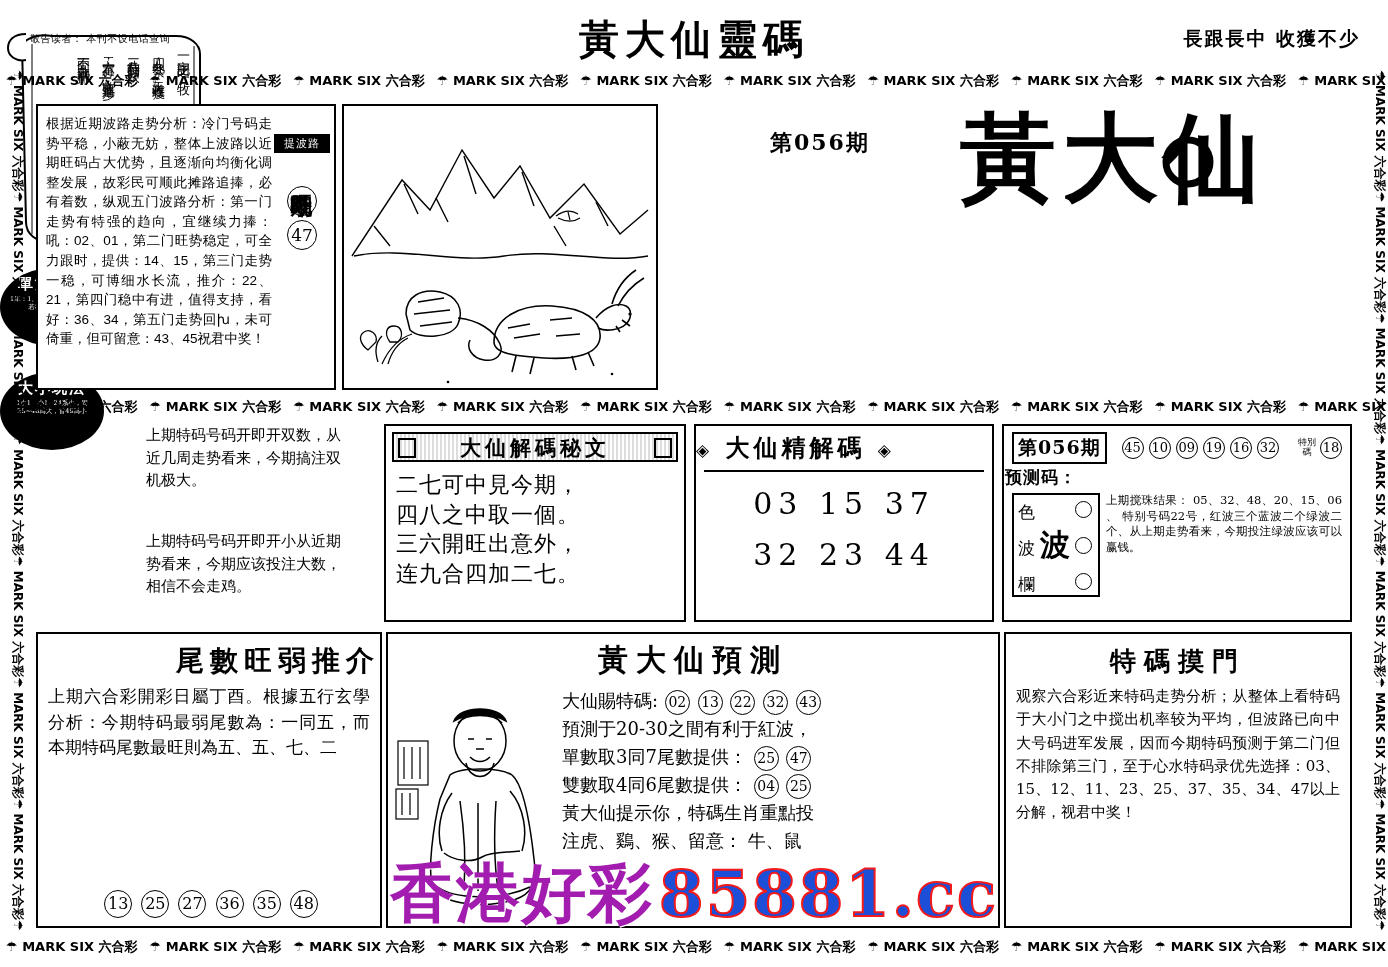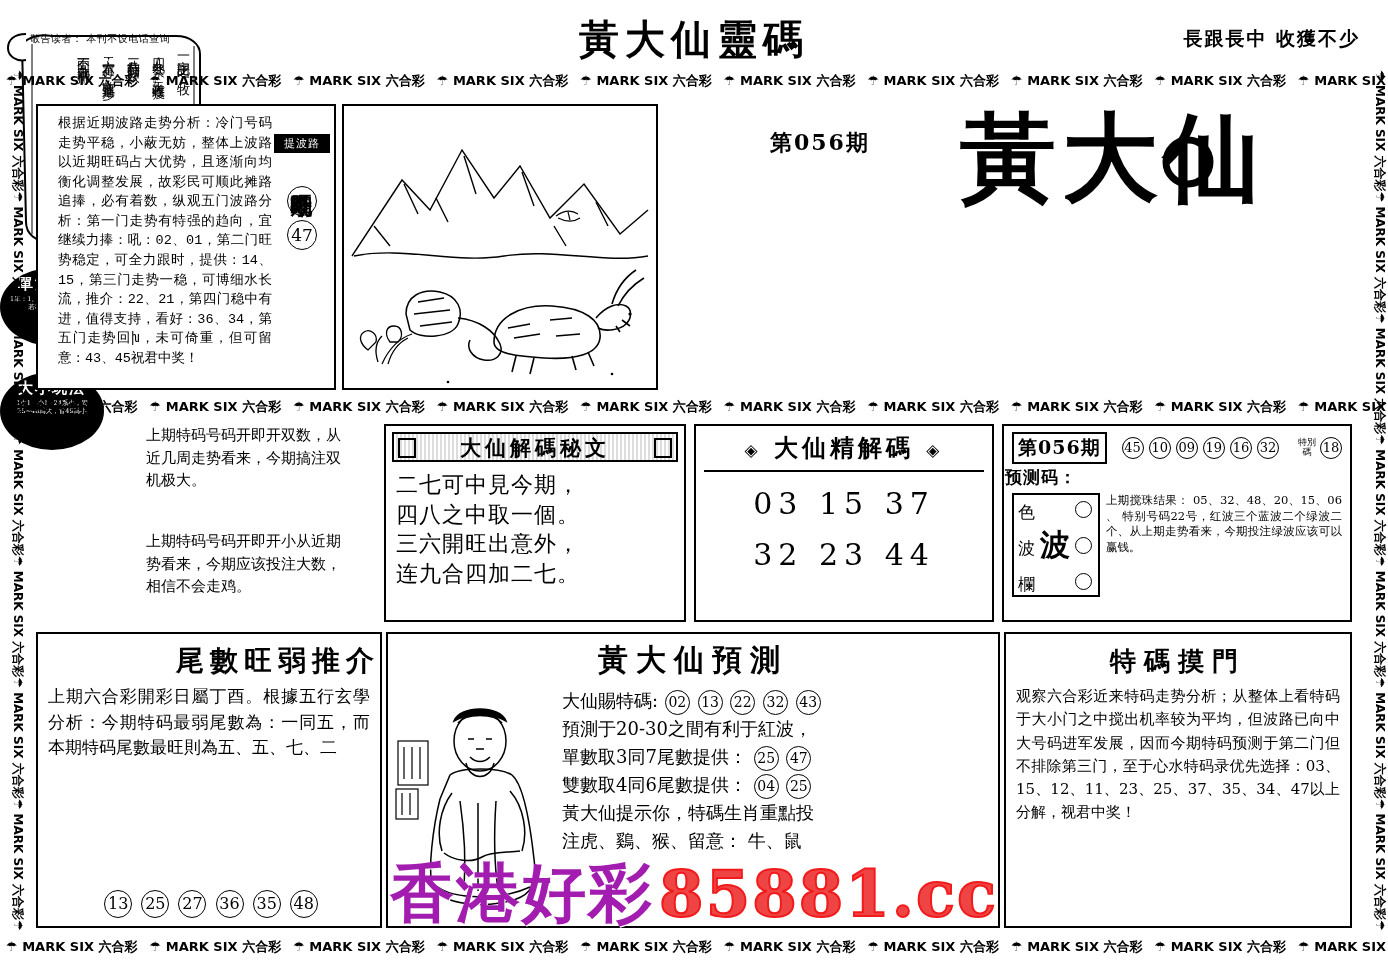--- a/index.html
+++ b/index.html
@@ -42,21 +42,21 @@
     white-space:nowrap; font-size:12px; font-weight:bold;
     width:900px;
   }
 
   
   .box { position:absolute; border:2px solid #000; background:#fff; }
 
   
   #analysis { left:36px; top:104px; width:300px; height:286px; }
   #analysis .txt {
-    padding:8px 62px 6px 20px; font-family:Liberation Mono, monospace; font-size:13.5px; line-height:1.45;
+    padding:8px 62px 6px 8px; font-family:Liberation Sans, sans-serif; font-size:13.5px; line-height:1.45;
     text-align:justify;
   }
   .badge-tbl {
     position:absolute; right:4px; top:28px; width:56px; text-align:center;
   }
   .badge-black {
     background:#000; color:#fff; font-size:11px; padding:2px 2px; font-family:"DejaVu Serif", serif;
     letter-spacing:1px;
   }
   .vert-hot {
@@ -100,21 +100,21 @@
   .riddle-hdr .rh-txt {
     position:absolute; inset:0; text-align:center; font-family:"DejaVu Serif", serif;
     font-weight:bold; font-size:21px; letter-spacing:4px; line-height:28px;
     background:repeating-linear-gradient(90deg,#fff 0 2px,#ddd 2px 4px);
   }
   .riddle-hdr .sq { position:absolute; top:4px; width:18px; height:20px; border:2px solid #000; }
   .riddle-hdr .sq.l { left:4px; } .riddle-hdr .sq.r { right:4px; }
   .riddle-lines { padding:8px 10px 0; font-family:"DejaVu Serif", serif; font-size:22px; line-height:1.35; letter-spacing:1px; }
 
   #jiejie { left:694px; top:424px; width:300px; height:198px; }
-  .jj-hdr { text-align:center; font-family:"DejaVu Serif", serif; font-weight:bold; font-size:24px; letter-spacing:4px; padding-top:6px; }
+  .jj-hdr { text-align:left; font-family:"DejaVu Serif", serif; font-weight:bold; font-size:24px; letter-spacing:4px; padding-top:6px; }
   .jj-hdr .dia { display:inline-block; font-size:17px; vertical-align:middle; }
   .jj-rule { border-top:2px solid #000; margin:6px 8px 0; }
   .jj-nums { text-align:center; font-family:"DejaVu Serif", serif; font-size:30px; letter-spacing:6px; padding-top:14px; }
   .jj-nums.second { padding-top:16px; }
 
   #predict { left:1002px; top:424px; width:350px; height:198px; }
   #predict .pp-top { display:flex; align-items:center; padding:6px 8px 0 8px; }
   .pp-period { font-family:"DejaVu Serif", serif; font-weight:bold; font-size:19px; border:2px solid #000; padding:1px 4px; letter-spacing:1px; }
   .pp-balls { flex:1; text-align:center; }
   .ball {
@@ -155,21 +155,21 @@
   .wm {
     position:absolute; left:0; top:850px; width:1388px; height:84px;
     text-align:center; pointer-events:none;
   }
   .wm .red {
     font-family:"DejaVu Serif", serif; font-weight:bold; font-size:64px; color:#a21caf;
     letter-spacing:2px; display:inline-block; vertical-align:middle;
     text-shadow:1px 1px 0 #fff;
   }
   .wm .wt {
-    font-family:"DejaVu Serif", serif; font-weight:bold; font-size:64px; color:#ef4444;
+    font-family:"DejaVu Serif", serif; font-weight:bold; font-size:64px; color:#1d4ed8;
     letter-spacing:2px; display:inline-block; vertical-align:middle;
     -webkit-text-stroke:2px #f21a1a;
   }
 
   
   svg { display:block; }
 </style>
 </head>
 <body>
 

